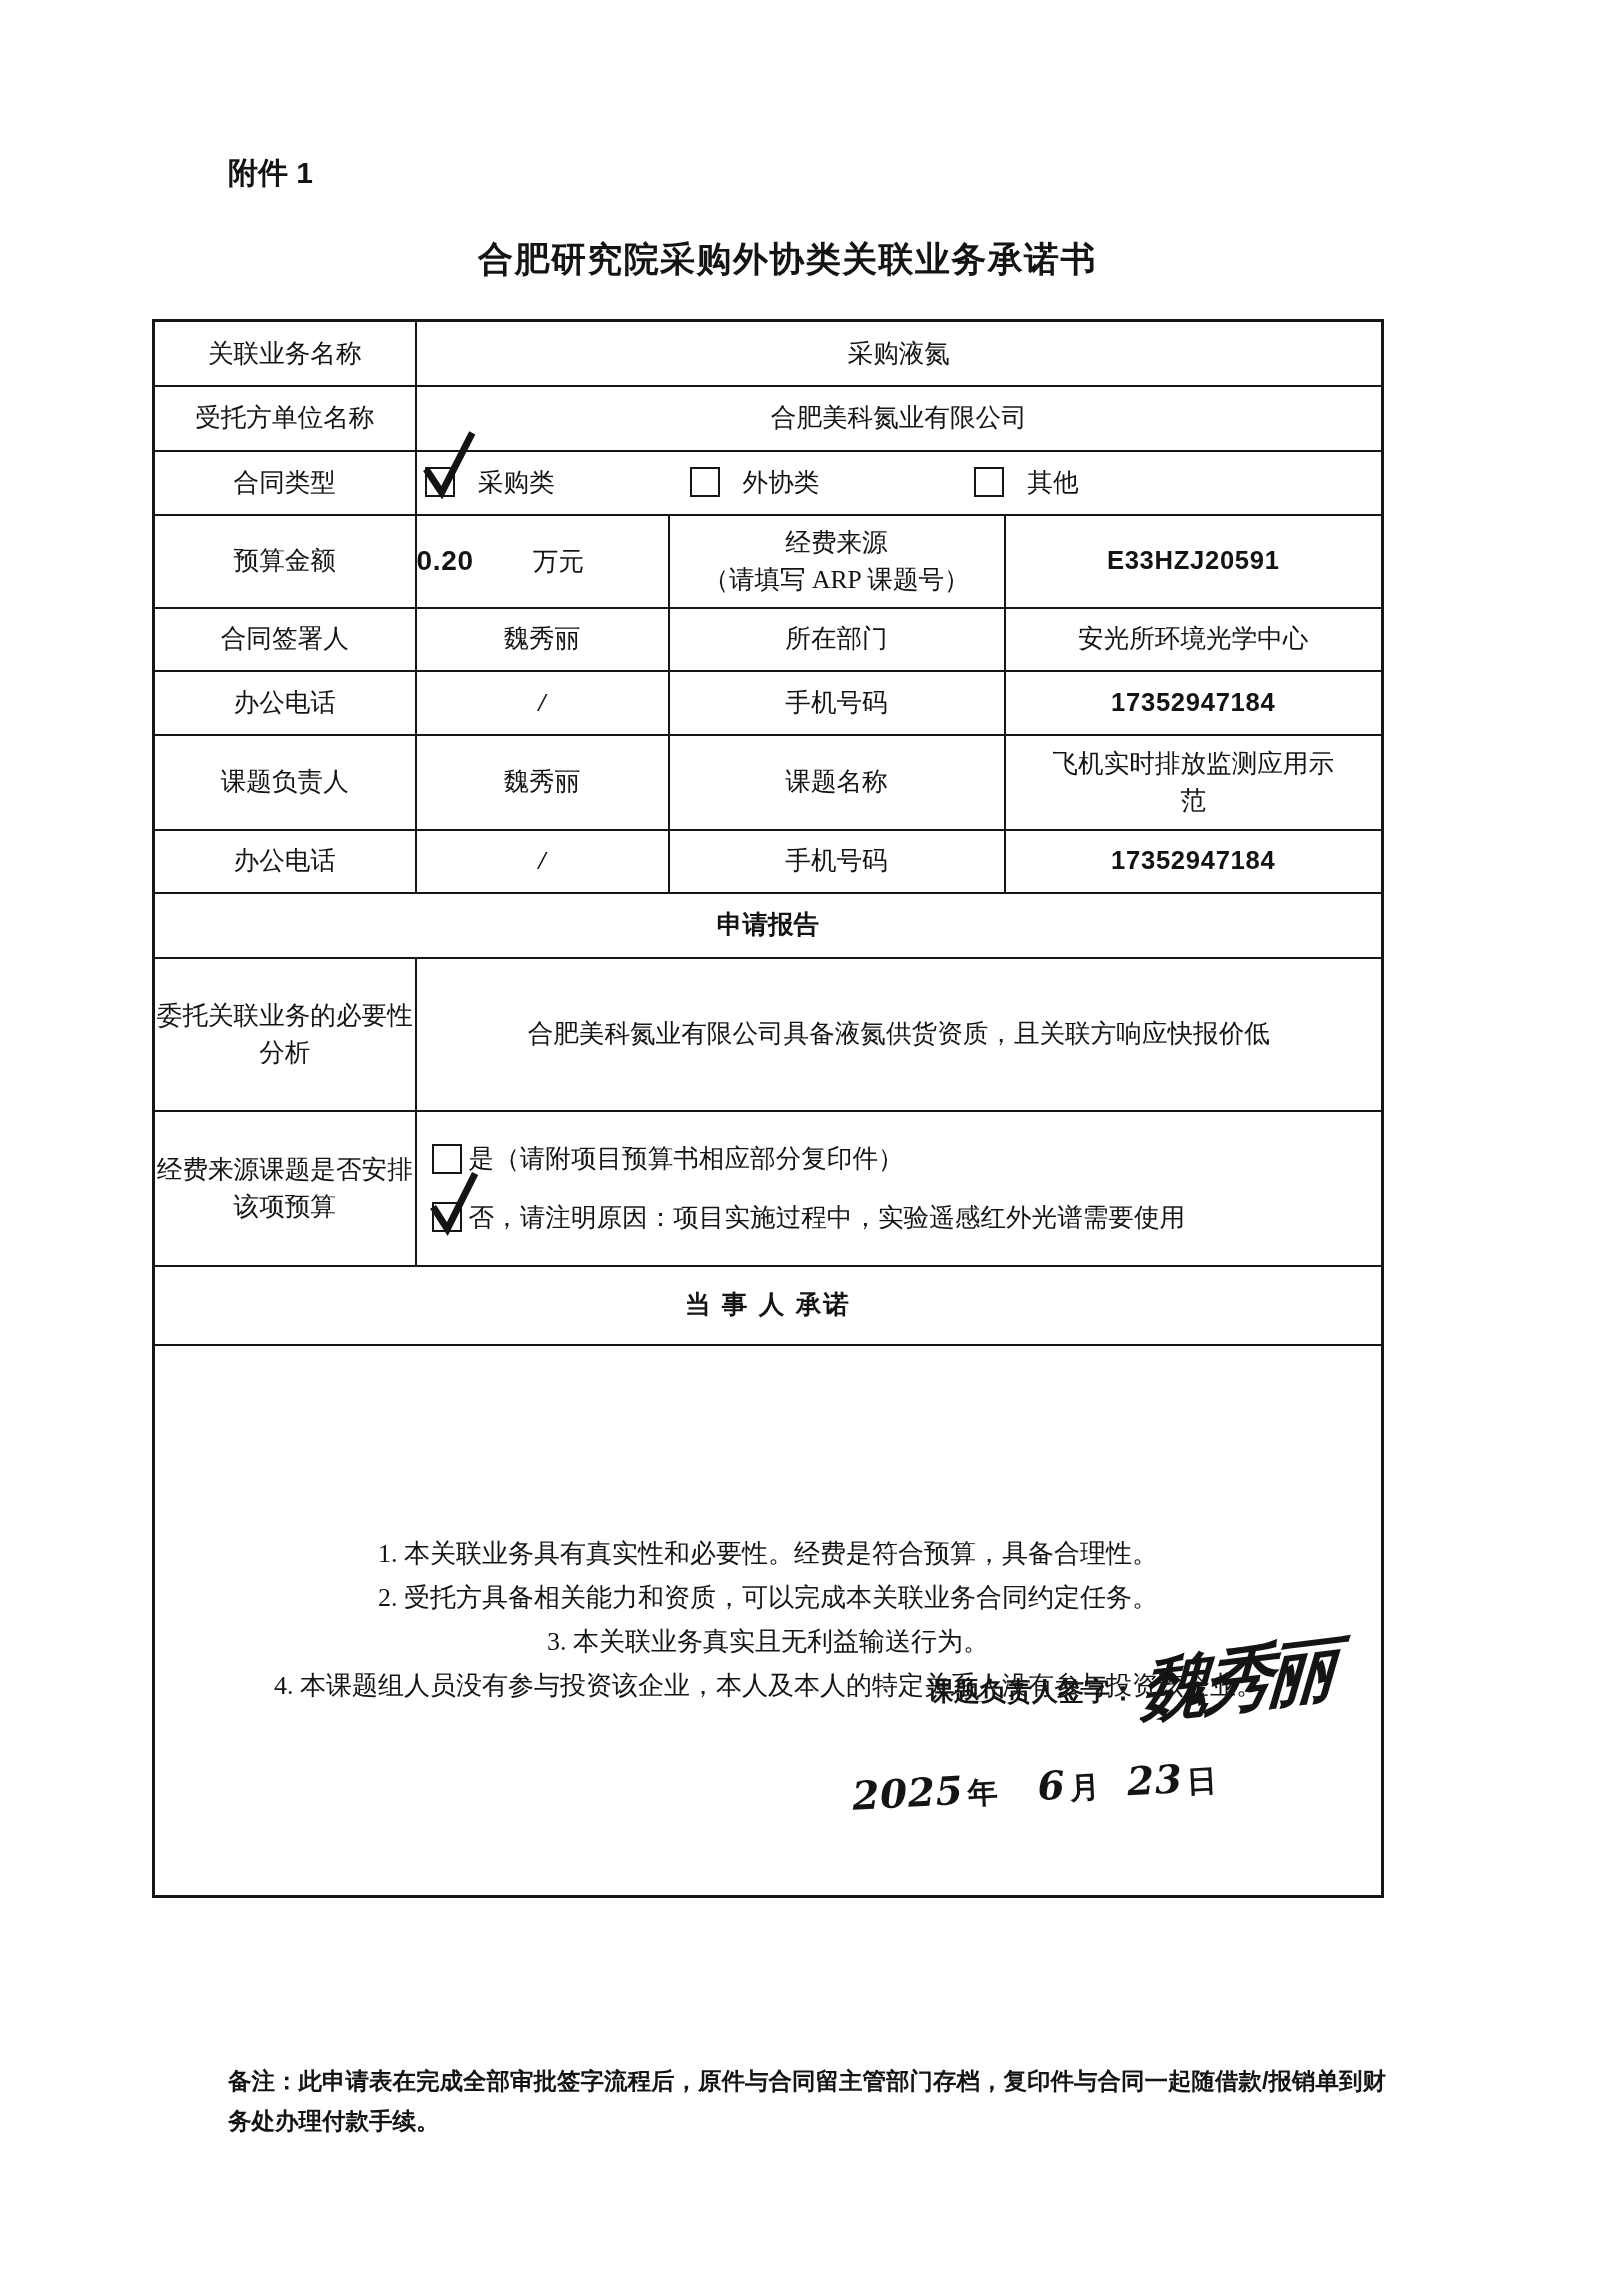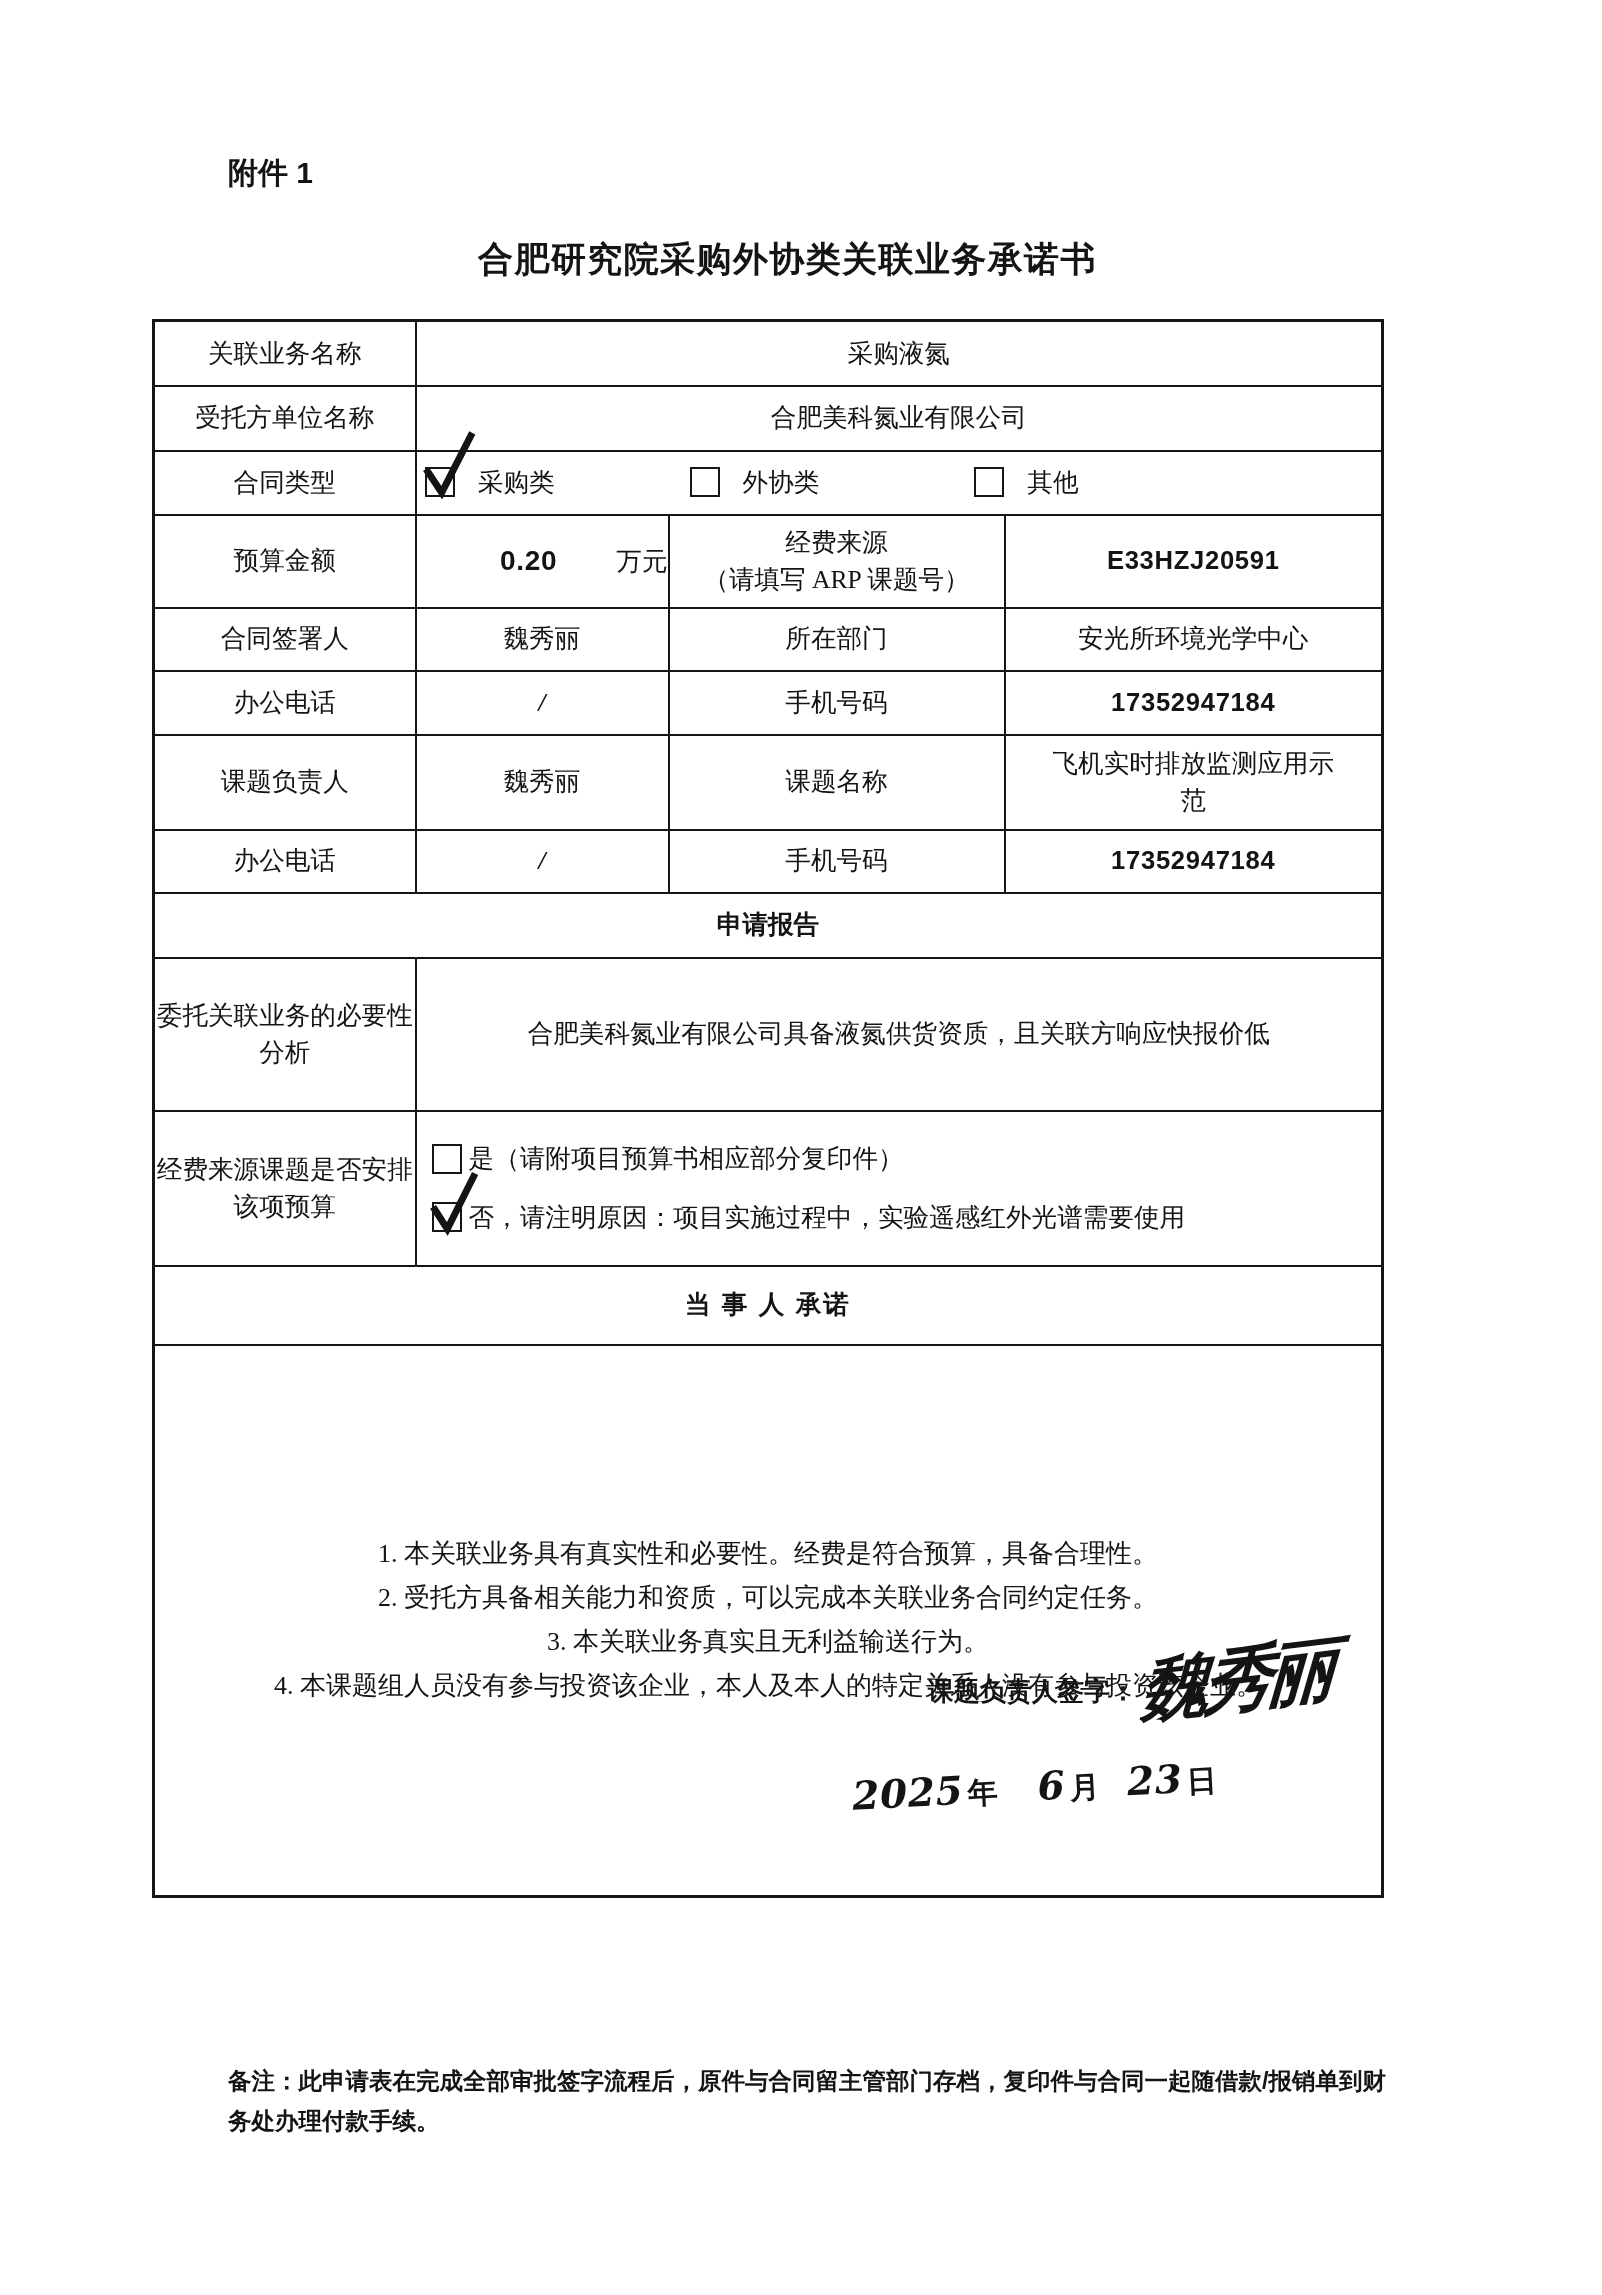--- a/index.html
+++ b/index.html
@@ -64,21 +64,21 @@
   .tick-svg{
     position:absolute;left:-5.5px;top:-40px;
     width:58px;height:72px;overflow:visible;
   }
   
   .ct-row{display:flex;align-items:center;padding-left:8.3px;}
   .ct-option{display:flex;align-items:center;gap:23px;}
   .ct-option.o2{margin-left:135px;align-items:center;}
   .ct-option.o3{margin-left:155px;}
   
-  .amount-row{display:flex;justify-content:flex-end;align-items:baseline;gap:59px;}
+  .amount-row{display:flex;justify-content:flex-start;align-items:baseline;gap:59px;}
   
   .fs-line{display:block;}
   
   .necessity-cell{
     vertical-align:top;text-align:left;
     padding:21px 33px;line-height:1.55;
   }
   
   .opt-col{
     display:flex;flex-direction:column;justify-content:center;

